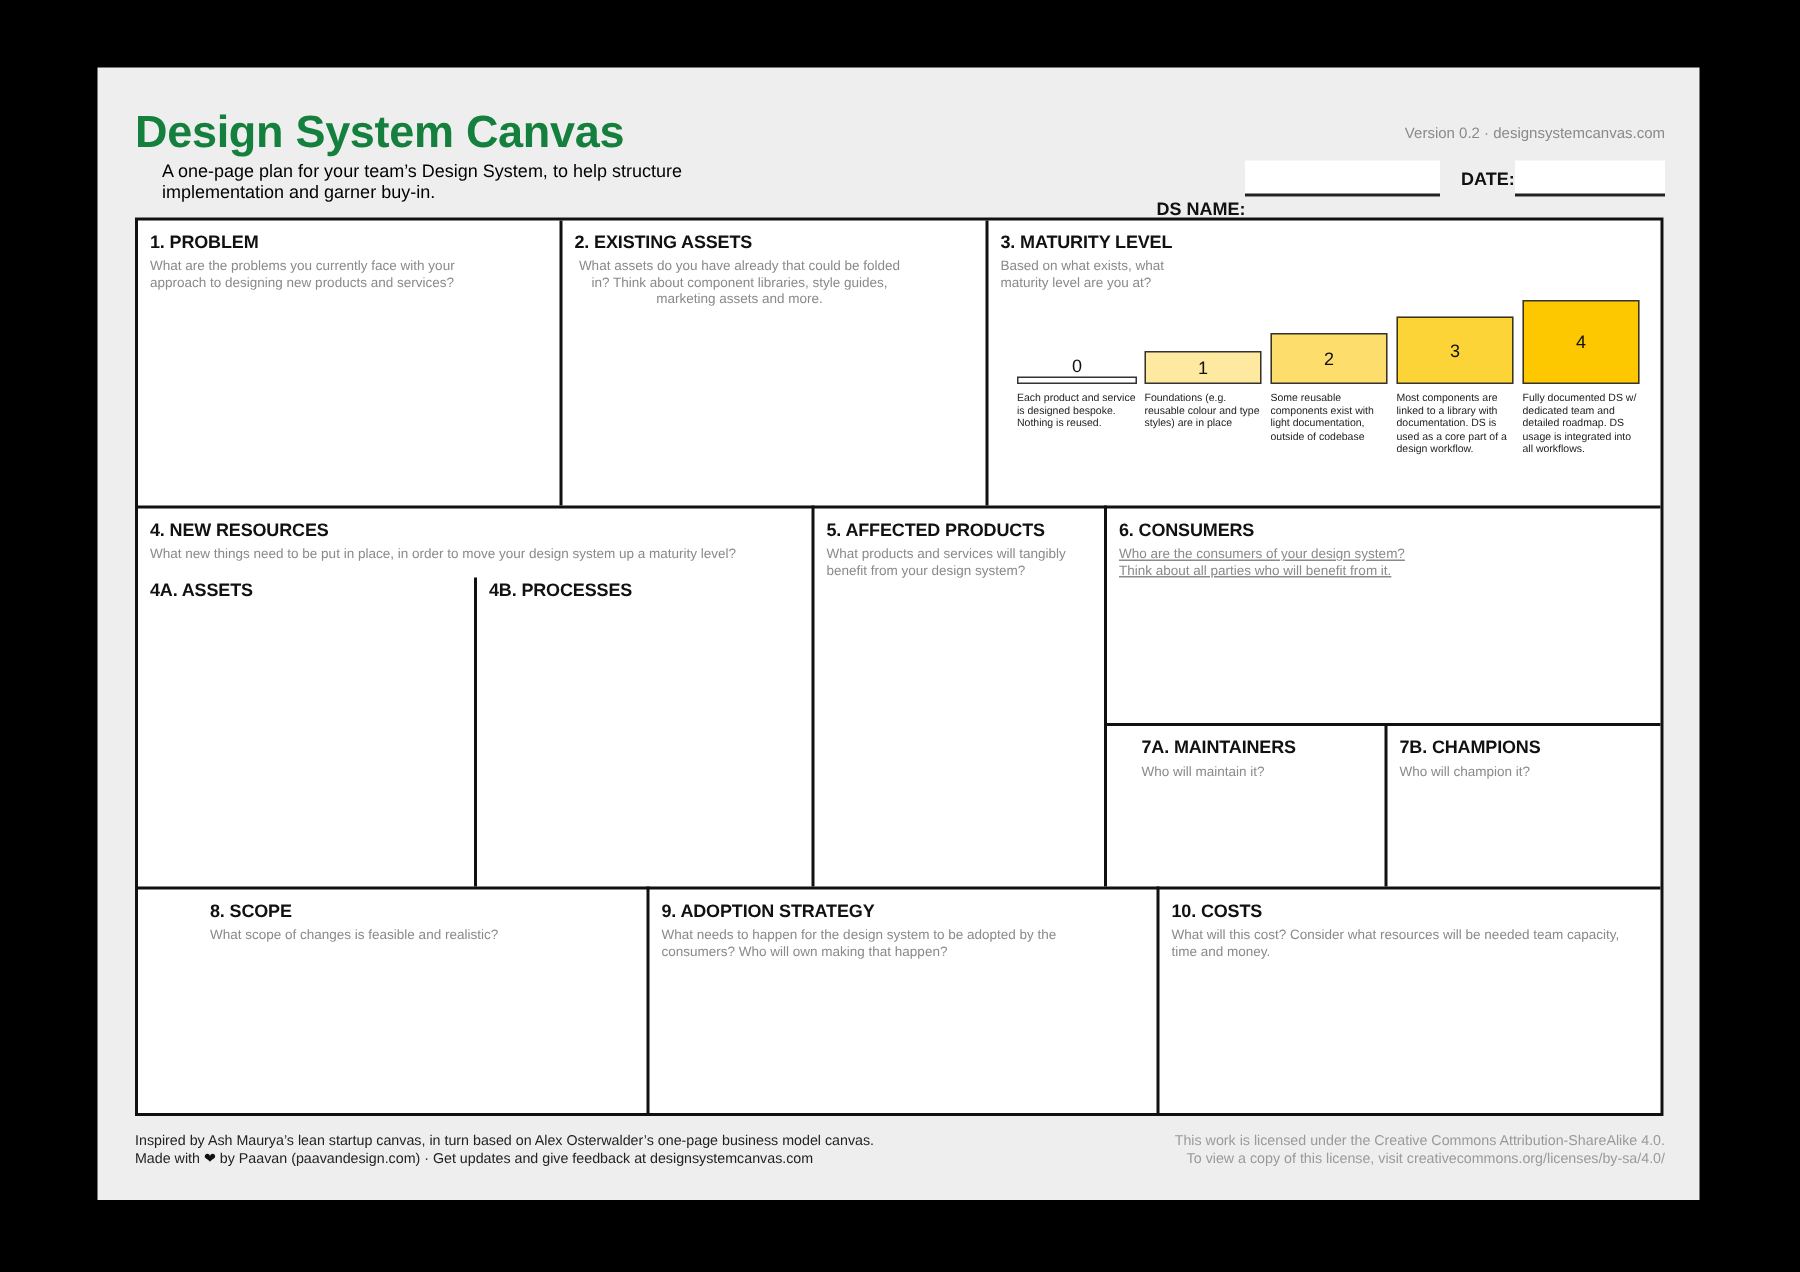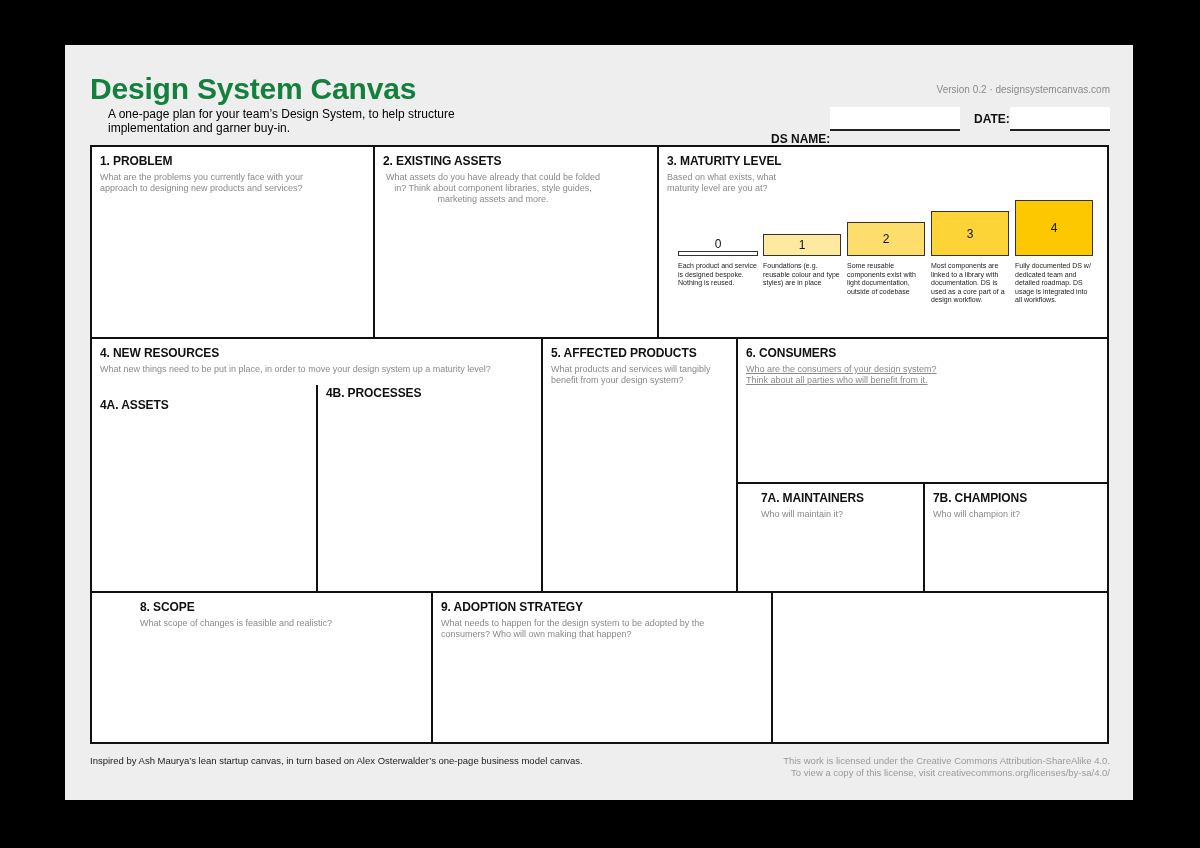--- a/index.html
+++ b/index.html
@@ -114,21 +114,21 @@
     <div class="mdesc" style="left:586px; top:115px;">Each product and service is designed bespoke. Nothing is reused.</div>
     <div class="mdesc" style="left:671px; top:115px;">Foundations (e.g. reusable colour and type styles) are in place</div>
     <div class="mdesc" style="left:755px; top:115px;">Some reusable components exist with light documentation, outside of codebase</div>
     <div class="mdesc" style="left:839px; top:115px;">Most components are linked to a library with documentation. DS is used as a core part of a design workflow.</div>
     <div class="mdesc" style="left:923px; top:115px;">Fully documented DS w/ dedicated team and detailed roadmap. DS usage is integrated into all workflows.</div>
 
     <div class="cell" style="left:0; top:192px; width:449px; height:46px;">
       <div class="cell-title">4. NEW RESOURCES</div>
       <div class="cell-desc">What new things need to be put in place, in order to move your design system up a maturity level?</div>
     </div>
-    <div class="cell" style="left:0; top:244px; width:212px; height:212px;">
+    <div class="cell" style="left:0; top:232px; width:212px; height:212px;">
       <div class="cell-title">4A. ASSETS</div>
     </div>
     <div class="cell" style="left:226px; top:232px; width:223px; height:212px;">
       <div class="cell-title">4B. PROCESSES</div>
     </div>
 
     <div class="cell" style="left:451px; top:192px; width:193px; height:252px;">
       <div class="cell-title">5. AFFECTED PRODUCTS</div>
       <div class="cell-desc">What products and services will tangibly benefit from your design system?</div>
     </div>
@@ -148,22 +148,31 @@
     </div>
 
     <div class="cell" style="left:0; top:446px; width:310px; height:149px;padding-left:48px;">
       <div class="cell-title">8. SCOPE</div>
       <div class="cell-desc">What scope of changes is feasible and realistic?</div>
     </div>
     <div class="cell" style="left:341px; top:446px; width:338px; height:149px;">
       <div class="cell-title">9. ADOPTION STRATEGY</div>
       <div class="cell-desc" style="width:300px;">What needs to happen for the design system to be adopted by the consumers? Who will own making that happen?</div>
     </div>
+    <div class="cell" style="left:681px; top:446px; width:334px; height:149px;">
+      <div class="cell-title">10. COSTS</div>
+      <div class="cell-desc" style="width:300px;">What will this cost? Consider what resources will be needed team capacity, time and money.</div>
+    </div>
   </div>
 
   <div class="footer-left">
     <div>Inspired by Ash Maurya’s lean startup canvas, in turn based on Alex Osterwalder’s one-page business model canvas.</div>
+    <div>
+      <span>Made with</span>
+      <span class="heart">❤</span>
+      <span>by Paavan (paavandesign.com) · Get updates and give feedback at designsystemcanvas.com</span>
+    </div>
   </div>
   <div class="footer-right">
     <div>This work is licensed under the Creative Commons Attribution-ShareAlike 4.0.</div>
     <div>To view a copy of this license, visit creativecommons.org/licenses/by-sa/4.0/</div>
   </div>
 </div>
 
 </body></html>

